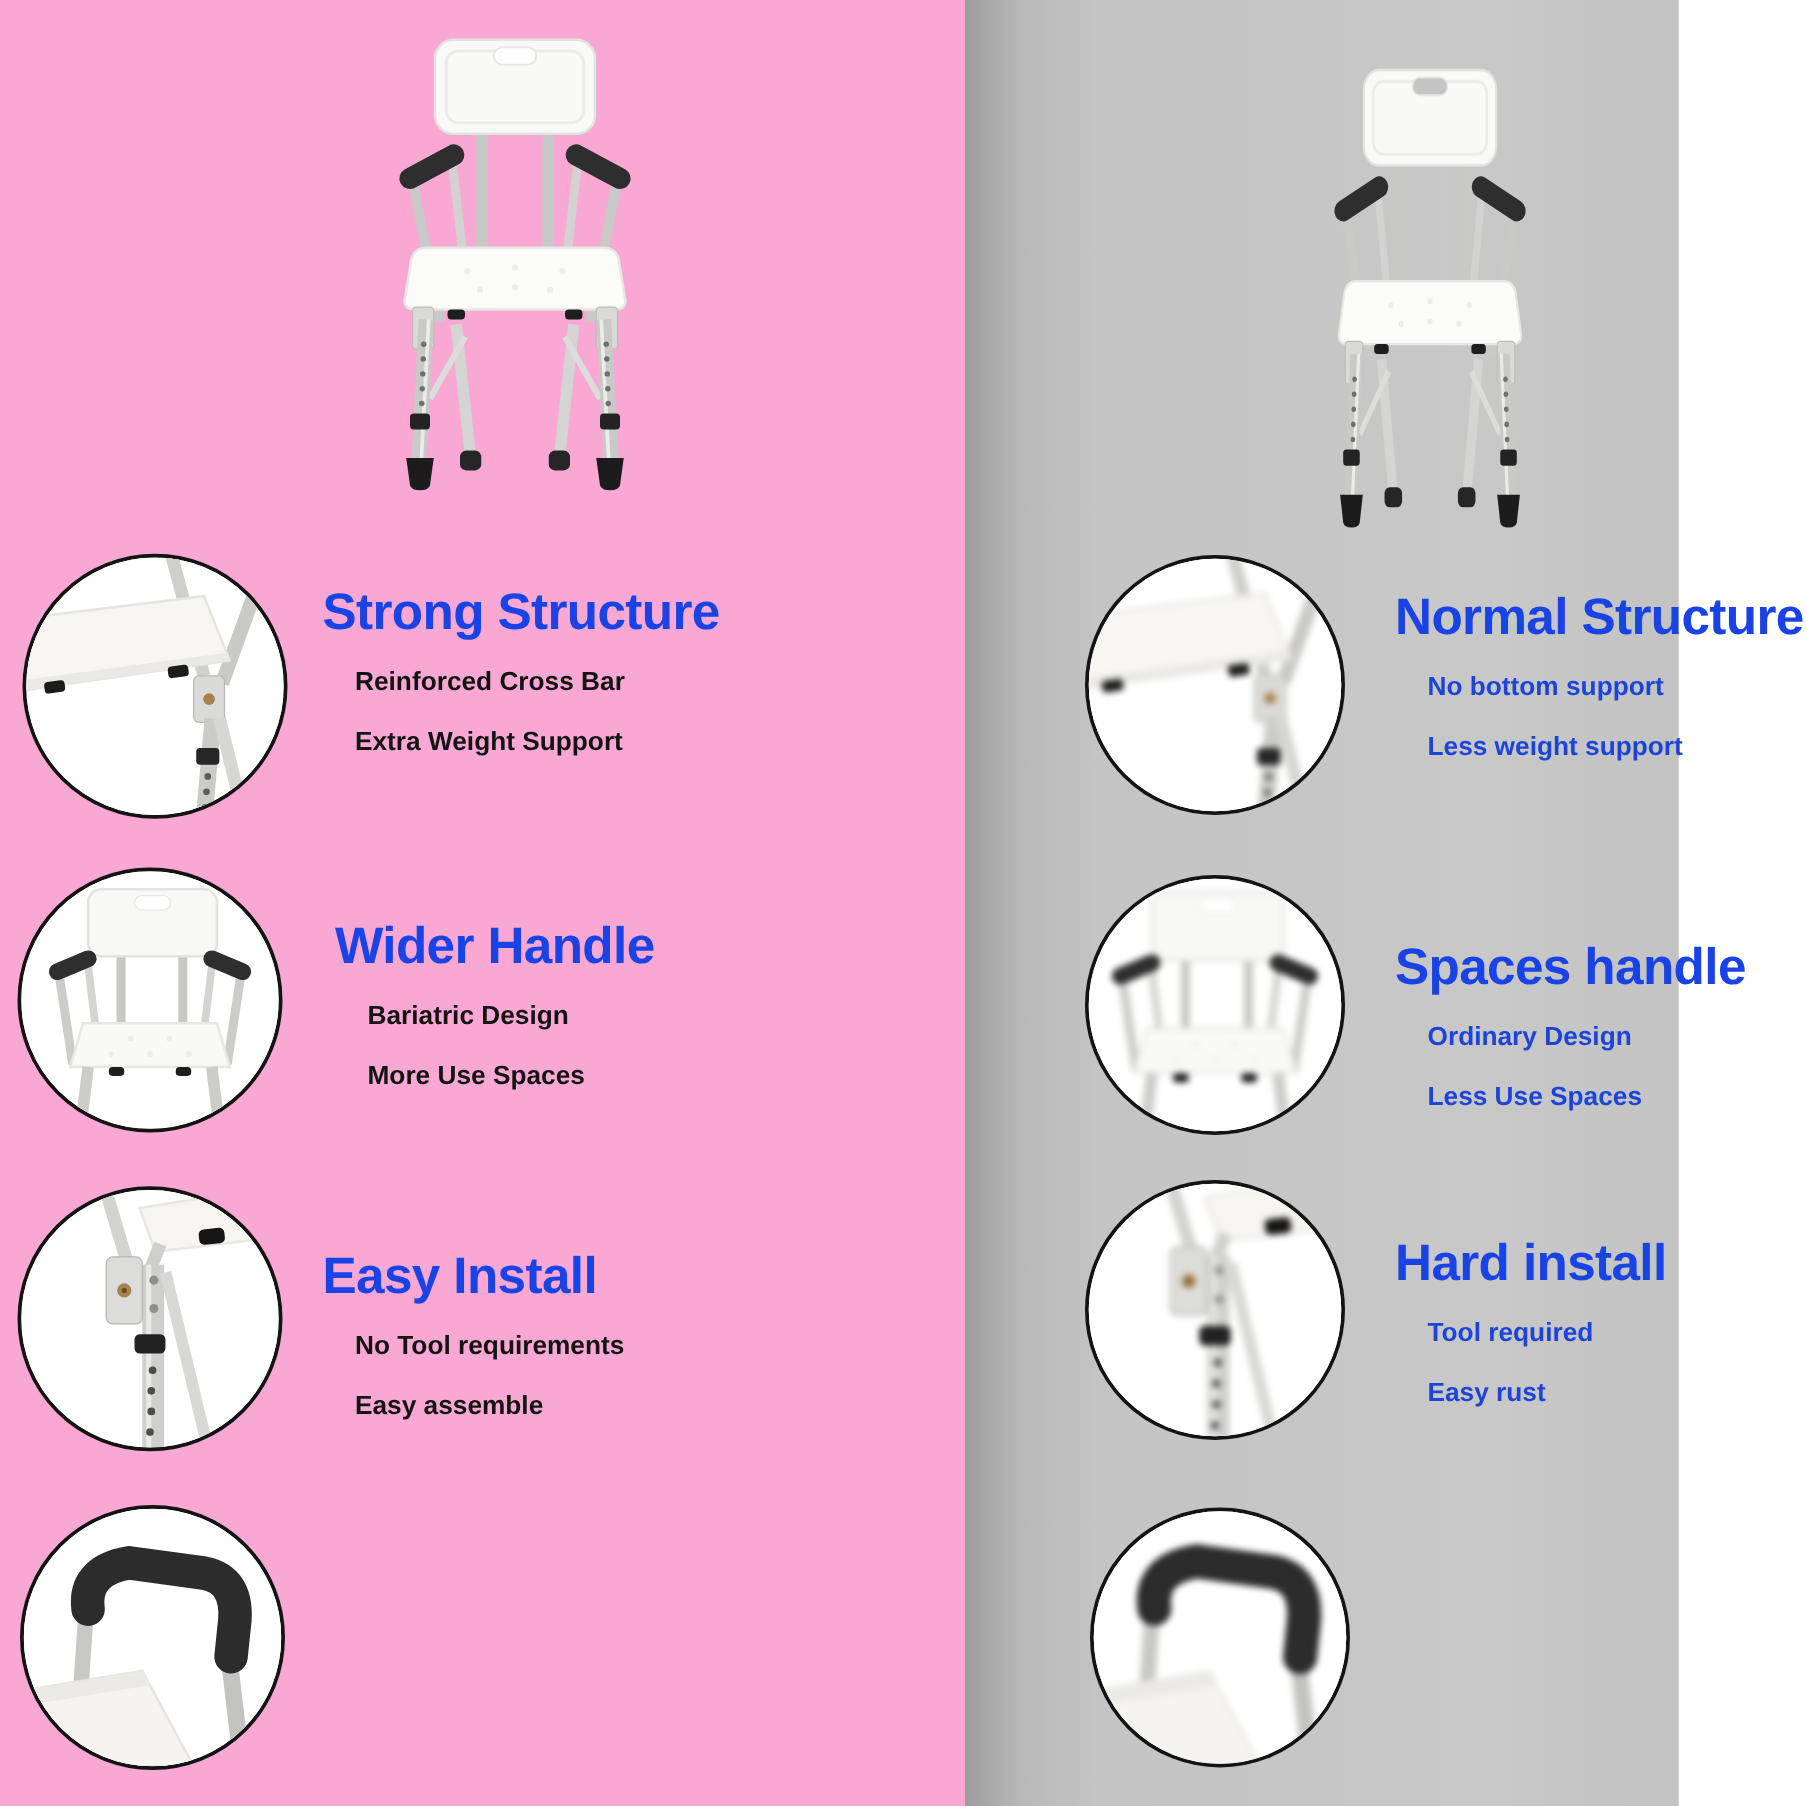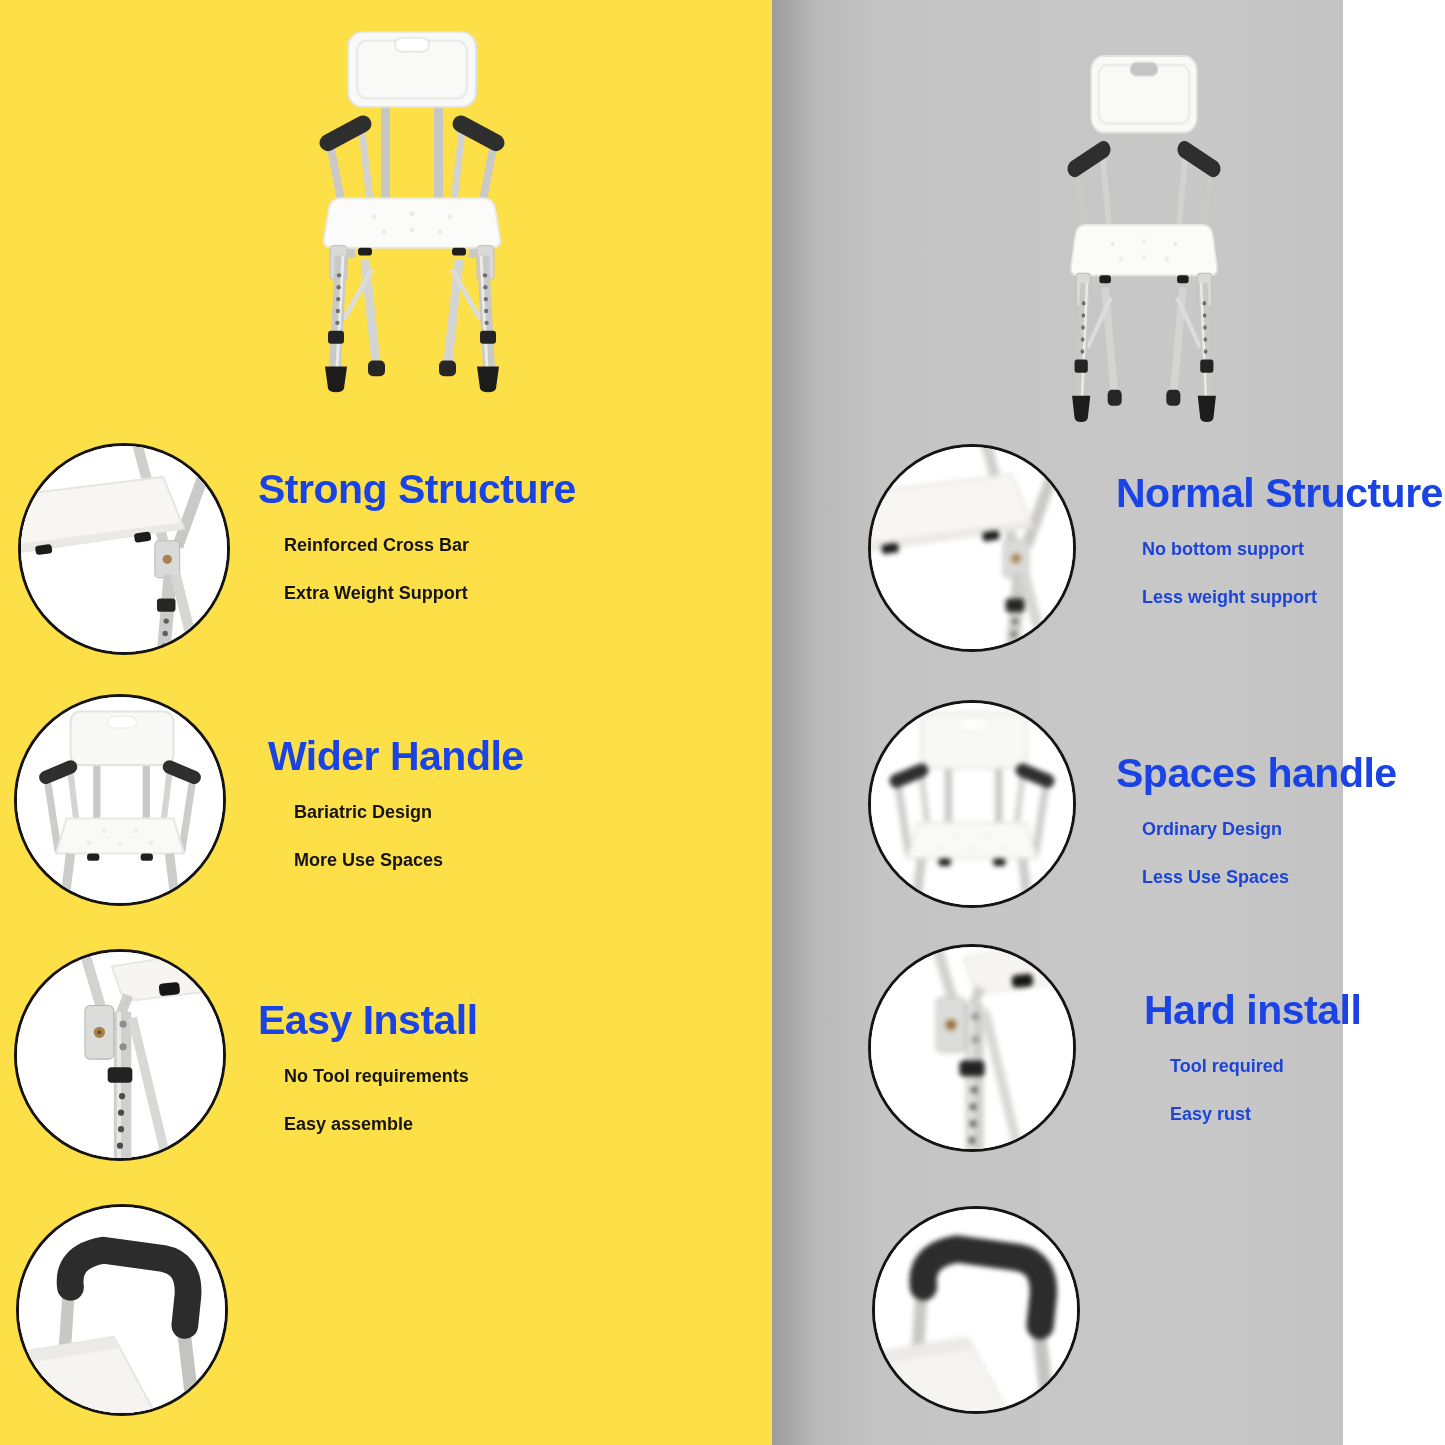--- a/index.html
+++ b/index.html
@@ -1,40 +1,40 @@
 <!DOCTYPE html>
 <html><head>
 <meta charset="utf-8">
 <style>
   html,body{margin:0;padding:0;background:#e9e9e9;}
   .stage{
     position:relative;width:1445px;height:1445px;overflow:hidden;
     font-family:"Liberation Sans",sans-serif;background:#ffffff;
   }
   .panel{position:absolute;top:0;height:1445px;}
-  .panel-left{left:0;width:772px;background:#fde047;--panel-bg:#ffffff;}
+  .panel-left{left:0;width:772px;background:#f9a8d4;--panel-bg:#ffffff;}
   .panel-right{
     left:772px;width:571px;--panel-bg:#c5c5c5;
     background:linear-gradient(to right,#9c9c9c 0px,#b9b9b9 45px,#c4c4c4 110px,#c8c8c8 420px,#c3c3c3 100%);
   }
   .chair{position:absolute;}
   .chair svg{width:100%;height:100%;display:block;}
   .circle{
     position:absolute;border-radius:50%;border:3px solid #141414;
     overflow:hidden;background:#ffffff;box-sizing:border-box;
   }
   .circle svg{width:100%;height:100%;display:block;}
   .circle.blurry svg{filter:blur(2.6px);transform:scale(1.04);}
   .feature{position:absolute;}
   .feature .title{
     margin:0;font-size:41px;line-height:46px;font-weight:bold;
     letter-spacing:-0.5px;color:#1a43e6;white-space:nowrap;
   }
   .feature .line{
-    font-size:18px;line-height:23px;font-weight:bold;white-space:nowrap;
+    font-size:21px;line-height:23px;font-weight:bold;white-space:nowrap;
     margin:22px 0 0 26px;color:#141414;
   }
   .feature .line + .line{margin-top:25px;}
   .panel-right .feature .line{color:#1c44d8;}
   .defs-holder{position:absolute;width:0;height:0;overflow:hidden;}
 </style>
 </head>
 <body>
 
 <div class="stage">
@@ -253,21 +253,21 @@
       <h2 class="title">Spaces handle</h2>
       <div class="line">Ordinary Design</div>
       <div class="line">Less Use Spaces</div>
     </div>
 
     <div class="circle blurry" style="left:96px;top:944px;width:208px;height:208px;">
       <svg viewBox="0 0 200 200">
           <use href="#thumb-joint"></use>
         </svg>
     </div>
-    <div class="feature" style="left:344px;top:987px;margin-left:28px;">
+    <div class="feature" style="left:344px;top:987px;">
       <h2 class="title">Hard install</h2>
       <div class="line">Tool required</div>
       <div class="line">Easy rust</div>
     </div>
 
     <div class="circle blurry" style="left:100px;top:1206px;width:208px;height:208px;">
       <svg viewBox="0 0 200 200">
           <use href="#thumb-handle"></use>
         </svg>
     </div>

